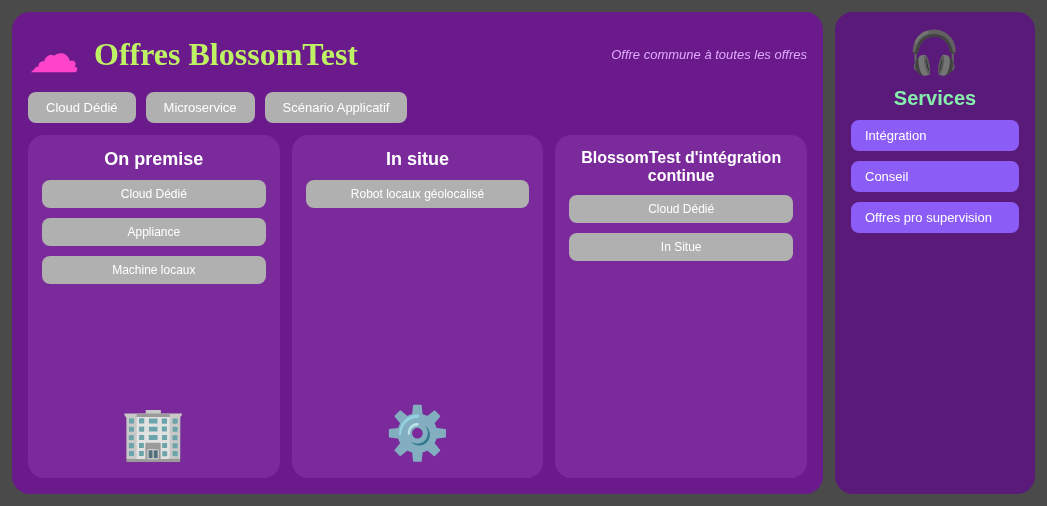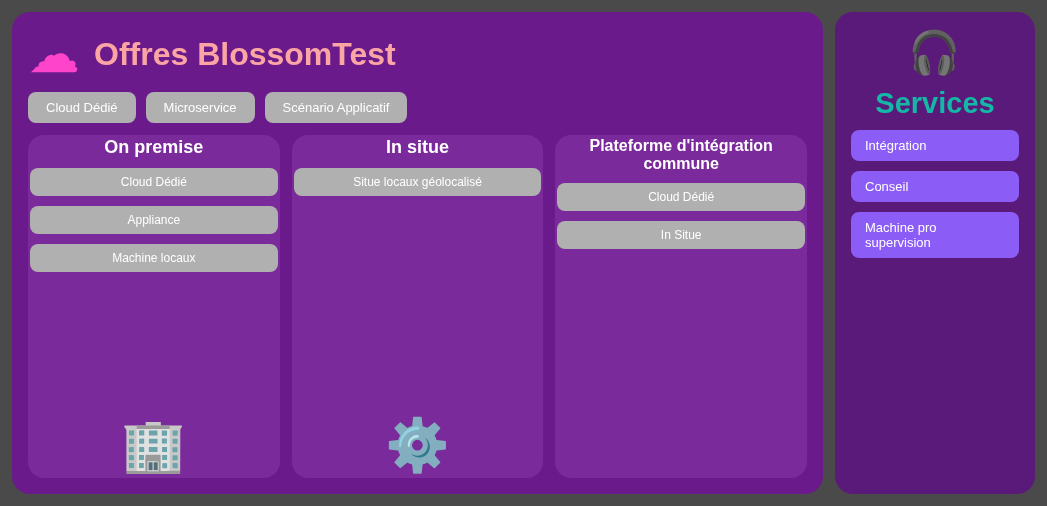--- a/index.html
+++ b/index.html
@@ -30,23 +30,24 @@
       gap: 14px;
     }
 
     .cloud-icon {
       color: #ff44cc;
       font-size: 52px;
       line-height: 1;
     }
 
     .title {
-      color: #fca5a5;
+      color: #bef264;
       font-size: 32px;
       font-weight: bold;
+      font-family: Liberation Serif, serif;
     }
 
     .subtitle {
       color: #e0aaff;
       font-size: 13px;
       font-style: italic;
       margin-left: auto;
       align-self: center;
     }
 
@@ -68,21 +69,21 @@
 
     .cards-row {
       display: flex;
       gap: 12px;
       flex: 1;
     }
 
     .card {
       background: #7a2a9a;
       border-radius: 16px;
-      padding: 2px;
+      padding: 14px;
       display: flex;
       flex-direction: column;
       align-items: center;
       gap: 10px;
       flex: 1;
       min-width: 160px;
     }
 
     .card-title {
       color: white;
@@ -121,22 +122,22 @@
       gap: 10px;
       flex-shrink: 0;
     }
 
     .services-icon {
       color: #ff44cc;
       font-size: 42px;
     }
 
     .services-title {
-      color: #14b8a6;
-      font-size: 29px;
+      color: #86efac;
+      font-size: 20px;
       font-weight: bold;
     }
 
     .service-item {
       background: #8b5cf6;
       color: white;
       border-radius: 8px;
       padding: 8px 14px;
       font-size: 13px;
       width: 100%;
@@ -151,51 +152,52 @@
       font-size: 16px;
     }
   </style>
 </head>
 <body>
 
 <div class="main-area">
   <div class="header">
     <div class="cloud-icon">☁</div>
     <div class="title">Offres BlossomTest</div>
+    <div class="subtitle">Offre commune à toutes les offres</div>
   </div>
 
   <div class="tabs-row">
     <button class="tab-btn">Cloud Dédié</button>
     <button class="tab-btn">Microservice</button>
     <button class="tab-btn">Scénario Applicatif</button>
   </div>
 
   <div class="cards-row">
 
     <div class="card">
       <div class="card-title">On premise</div>
       <button class="card-btn">Cloud Dédié</button>
       <button class="card-btn">Appliance</button>
       <button class="card-btn">Machine locaux</button>
       <div class="card-icon">🏢</div>
     </div>
 
     <div class="card">
       <div class="card-title">In situe</div>
-      <button class="card-btn">Situe locaux géolocalisé</button>
+      <button class="card-btn">Robot locaux géolocalisé</button>
       <div class="card-icon" style="font-size:52px; margin-top:auto; color:#ff44cc;">⚙️</div>
     </div>
 
     <div class="card card-platform">
-      <div class="card-title platform-title">Plateforme d'intégration commune</div>
+      <div class="card-title platform-title">BlossomTest d'intégration continue</div>
       <button class="card-btn">Cloud Dédié</button>
       <button class="card-btn">In Situe</button>
     </div>
   </div>
 </div>
 
 <div class="services-panel">
   <div class="services-icon">🎧</div>
   <div class="services-title">Services</div>
   <div class="service-item">Intégration</div>
   <div class="service-item">Conseil</div>
-  <div class="service-item">Machine pro supervision</div>
+  <div class="service-item">Offres pro supervision</div>
 </div>
 
 </body></html>

